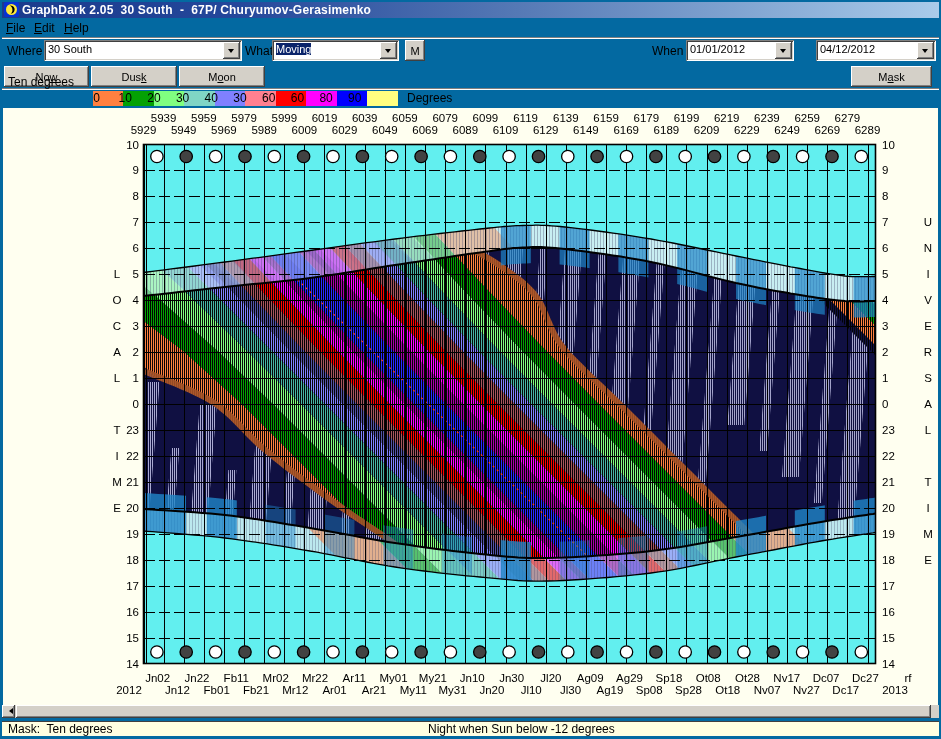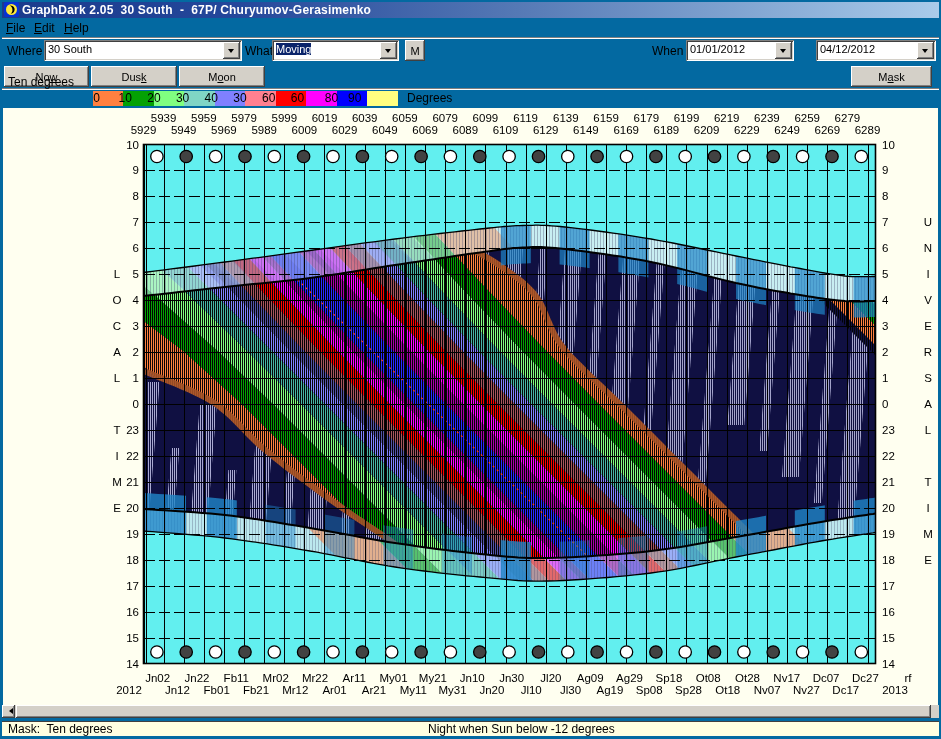--- a/index.html
+++ b/index.html
@@ -64,21 +64,21 @@
 <div style="position:absolute;left:336.5px;top:91px;width:30.5px;height:15px;background:#0000FF"></div>
 <div style="position:absolute;left:367.0px;top:91px;width:30.5px;height:15px;background:#FFFF80"></div>
     <div class="t11" style="position:absolute;left:84.5px;top:92px;width:24px;text-align:center">0</div>
 <div class="t11" style="position:absolute;left:113.2px;top:92px;width:24px;text-align:center">10</div>
 <div class="t11" style="position:absolute;left:141.9px;top:92px;width:24px;text-align:center">20</div>
 <div class="t11" style="position:absolute;left:170.6px;top:92px;width:24px;text-align:center">30</div>
 <div class="t11" style="position:absolute;left:199.3px;top:92px;width:24px;text-align:center">40</div>
 <div class="t11" style="position:absolute;left:228.0px;top:92px;width:24px;text-align:center">30</div>
 <div class="t11" style="position:absolute;left:256.7px;top:92px;width:24px;text-align:center">60</div>
 <div class="t11" style="position:absolute;left:285.4px;top:92px;width:24px;text-align:center">60</div>
-<div class="t11" style="position:absolute;left:314.1px;top:92px;width:24px;text-align:right">80</div>
+<div class="t11" style="position:absolute;left:314.1px;top:92px;width:24px;text-align:center">80</div>
 <div class="t11" style="position:absolute;left:342.8px;top:92px;width:24px;text-align:center">90</div>
  <div class="t11" style="position:absolute;left:407px;top:92px">Degrees</div>
  <div style="position:absolute;left:3px;top:108px;width:935px;height:597px;background:#FFFFF0"></div>
  <div style="position:absolute;left:0;top:108px"><svg width="941" height="614" viewBox="0 108 941 614" font-family="Liberation Sans, sans-serif" font-size="11.5px" fill="#000">
 <defs>
  <pattern id="blackhatch" patternUnits="userSpaceOnUse" width="2" height="8">
    <rect x="0" y="0" width="1" height="8" fill="#000"></rect>
  </pattern>
  <pattern id="moonhatch" patternUnits="userSpaceOnUse" width="2" height="8">
    <rect x="0" y="0" width="1" height="8" fill="#B4B4DA"></rect>

